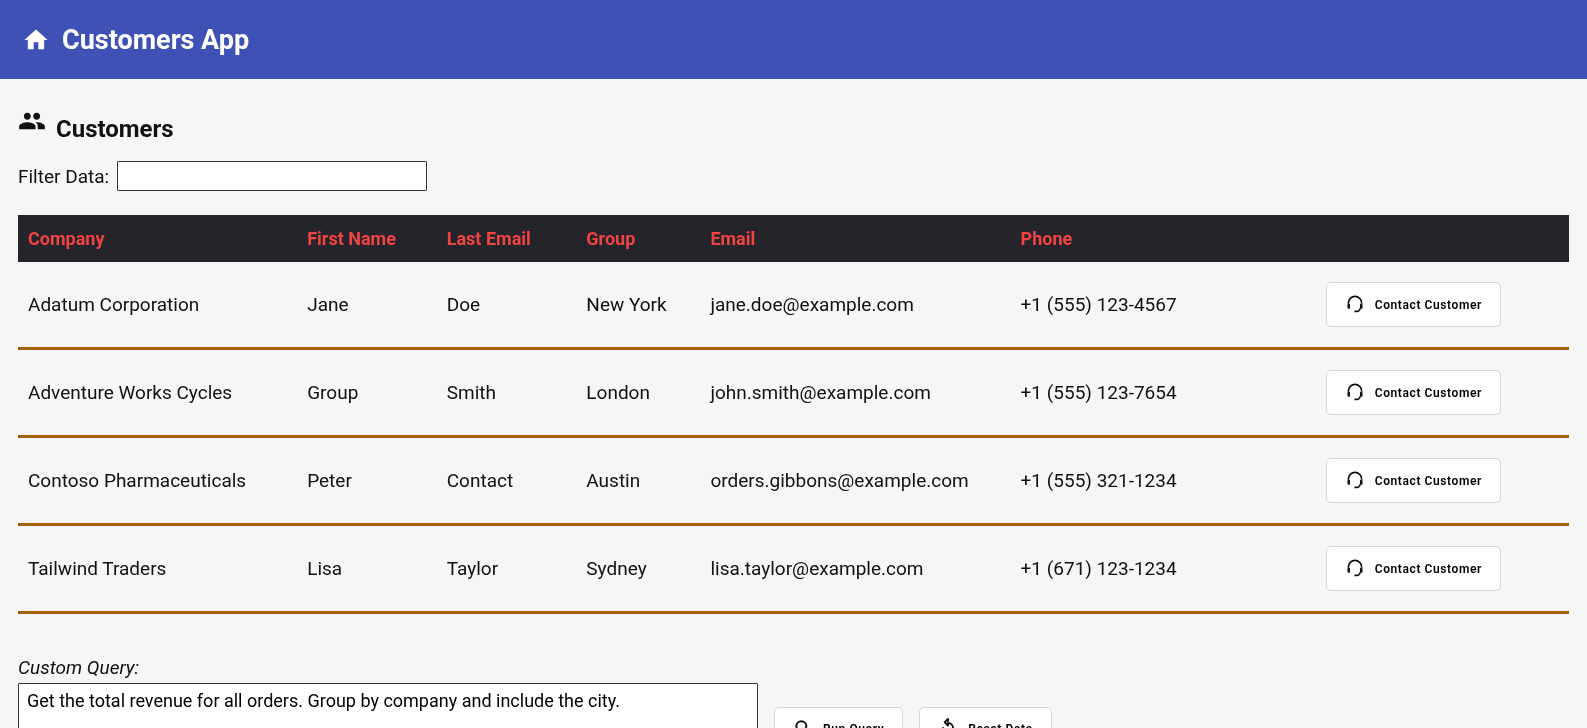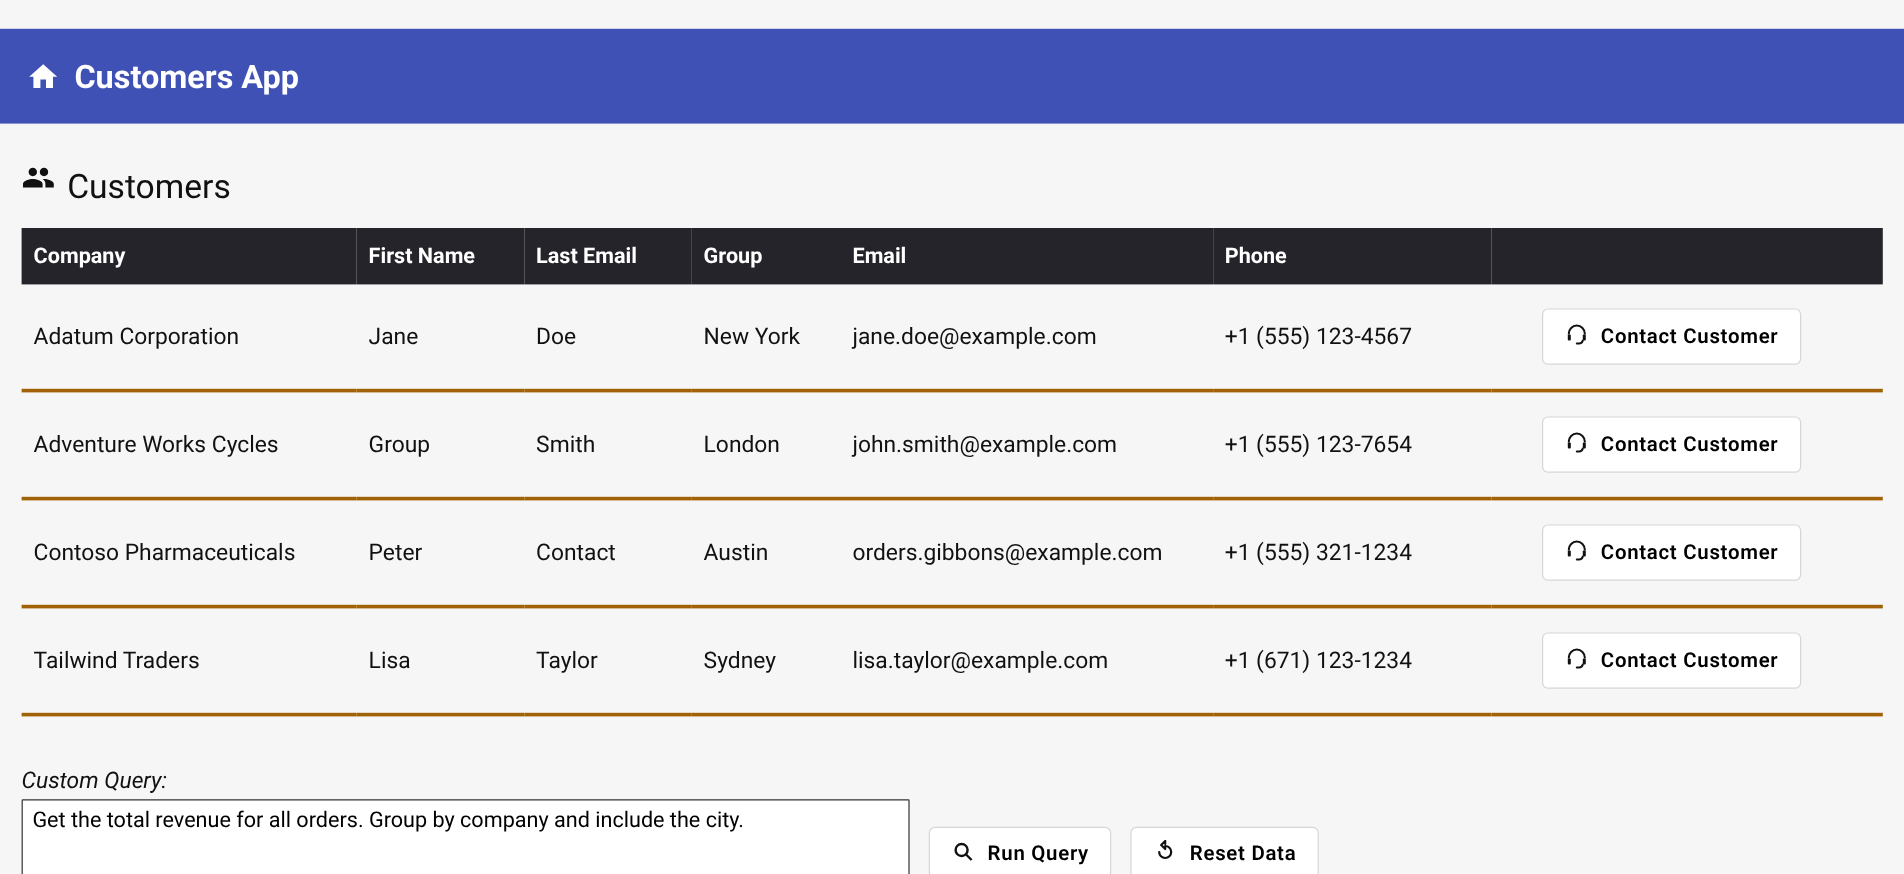--- a/index.html
+++ b/index.html
@@ -11,43 +11,42 @@
     background: #f6f6f6;
     color: #111;
   }
   .topbar {
     background: #3f51b5;
     color: #fff;
     display: flex;
     align-items: center;
     padding: 0 22px;
     height: 79px;
-    margin-top: 24px;
   }
   .topbar .home-icon {
     width: 28px;
     height: 28px;
     margin-right: 12px;
   }
   .topbar .app-title {
     font-size: 27px;
     font-weight: 700;
   }
   .content {
     padding: 18px;
   }
   .page-heading {
     display: flex;
     align-items: center;
     gap: 10px;
     margin: 6px 0 18px 0;
   }
   .page-heading .heading-text {
-    font-size: 28px;
-    font-weight: 400;
+    font-size: 24px;
+    font-weight: 700;
     margin-top: 12px;
   }
   .page-heading svg {
     width: 28px;
     height: 28px;
   }
   .filter-row {
     display: flex;
     align-items: center;
     gap: 8px;
@@ -64,41 +63,41 @@
     padding: 2px 6px;
     background: #fff;
     border-radius: 1px;
   }
   table {
     width: 100%;
     border-collapse: collapse;
   }
   thead th {
     background: #24242a;
-    color: #ffffff;
+    color: #ef4444;
     font-weight: 700;
     font-size: 18px;
     text-align: left;
     padding: 13px 10px;
   }
   tbody td {
     font-size: 19px;
     padding: 20px 10px;
     border-bottom: 3px solid #a16207;
     vertical-align: middle;
   }
   .btn {
     display: inline-flex;
     align-items: center;
     gap: 10px;
     border: 1px solid #d6d6d6;
     background: #fff;
     border-radius: 5px;
     padding: 10px 18px;
-    font-size: 17px;
+    font-size: 12px;
     font-weight: 600;
     letter-spacing: 0.6px;
     cursor: pointer;
     font-family: inherit;
   }
   .btn svg {
     width: 20px;
     height: 20px;
   }
   .action-cell {
@@ -145,20 +144,24 @@
 
   <div class="page-heading">
     <span>
       <svg viewBox="0 0 24 24" fill="#111">
           <path d="M16 11c1.66 0 3-1.34 3-3s-1.34-3-3-3-3 1.34-3 3 1.34 3 3 3zm-8 0c1.66 0 3-1.34 3-3S9.66 5 8 5 5 6.34 5 8s1.34 3 3 3zm0 2c-2.33 0-7 1.17-7 3.5V19h14v-2.5C15 14.17 10.33 13 8 13zm8 0c-.29 0-.62.02-.97.05 1.16.84 1.97 1.97 1.97 3.45V19h6v-2.5c0-2.33-4.67-3.5-7-3.5z"></path>
         </svg>
     </span>
     <span class="heading-text">Customers</span>
   </div>
 
+  <div class="filter-row">
+    <span class="filter-label">Filter Data:</span>
+    <input class="filter-input" type="text" value="" style="">
+  </div>
 
   <table>
     <thead>
       <tr>
         <th style="width:18%">Company</th>
         <th style="width:9%">First Name</th>
         <th style="width:9%">Last Email</th>
         <th style="width:8%">Group</th>
         <th style="width:20%">Email</th>
         <th style="width:15%">Phone</th>

